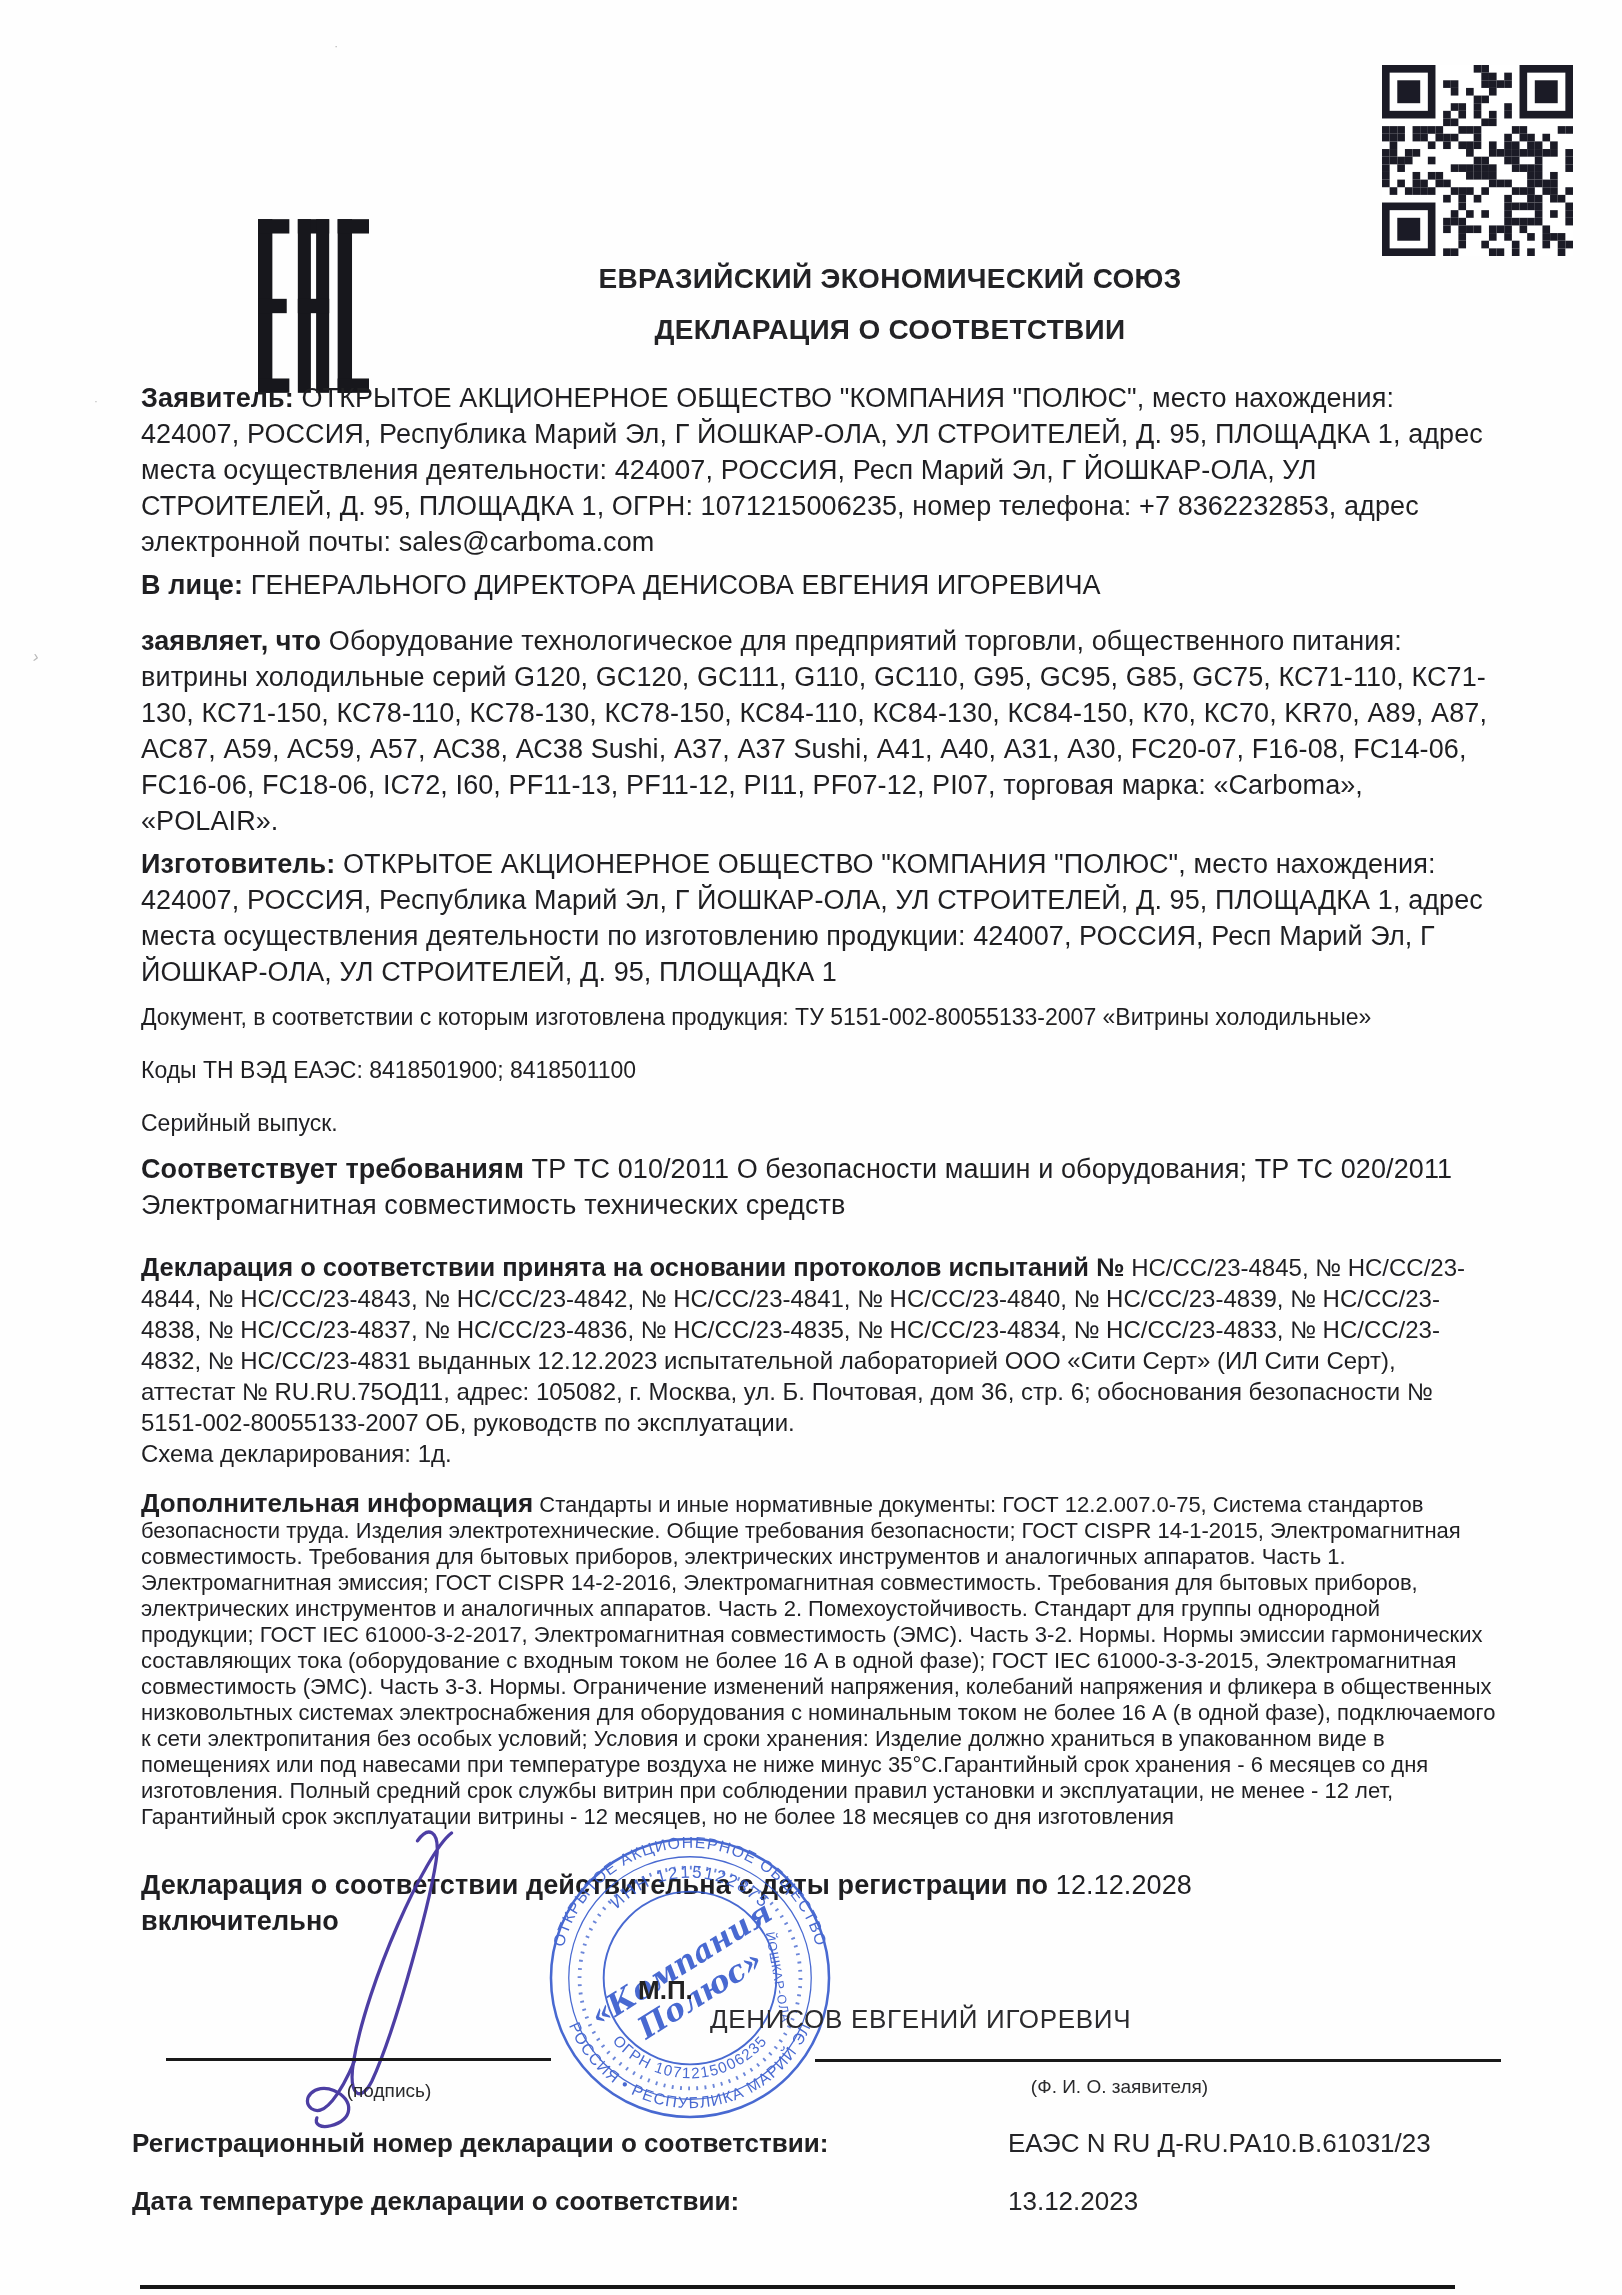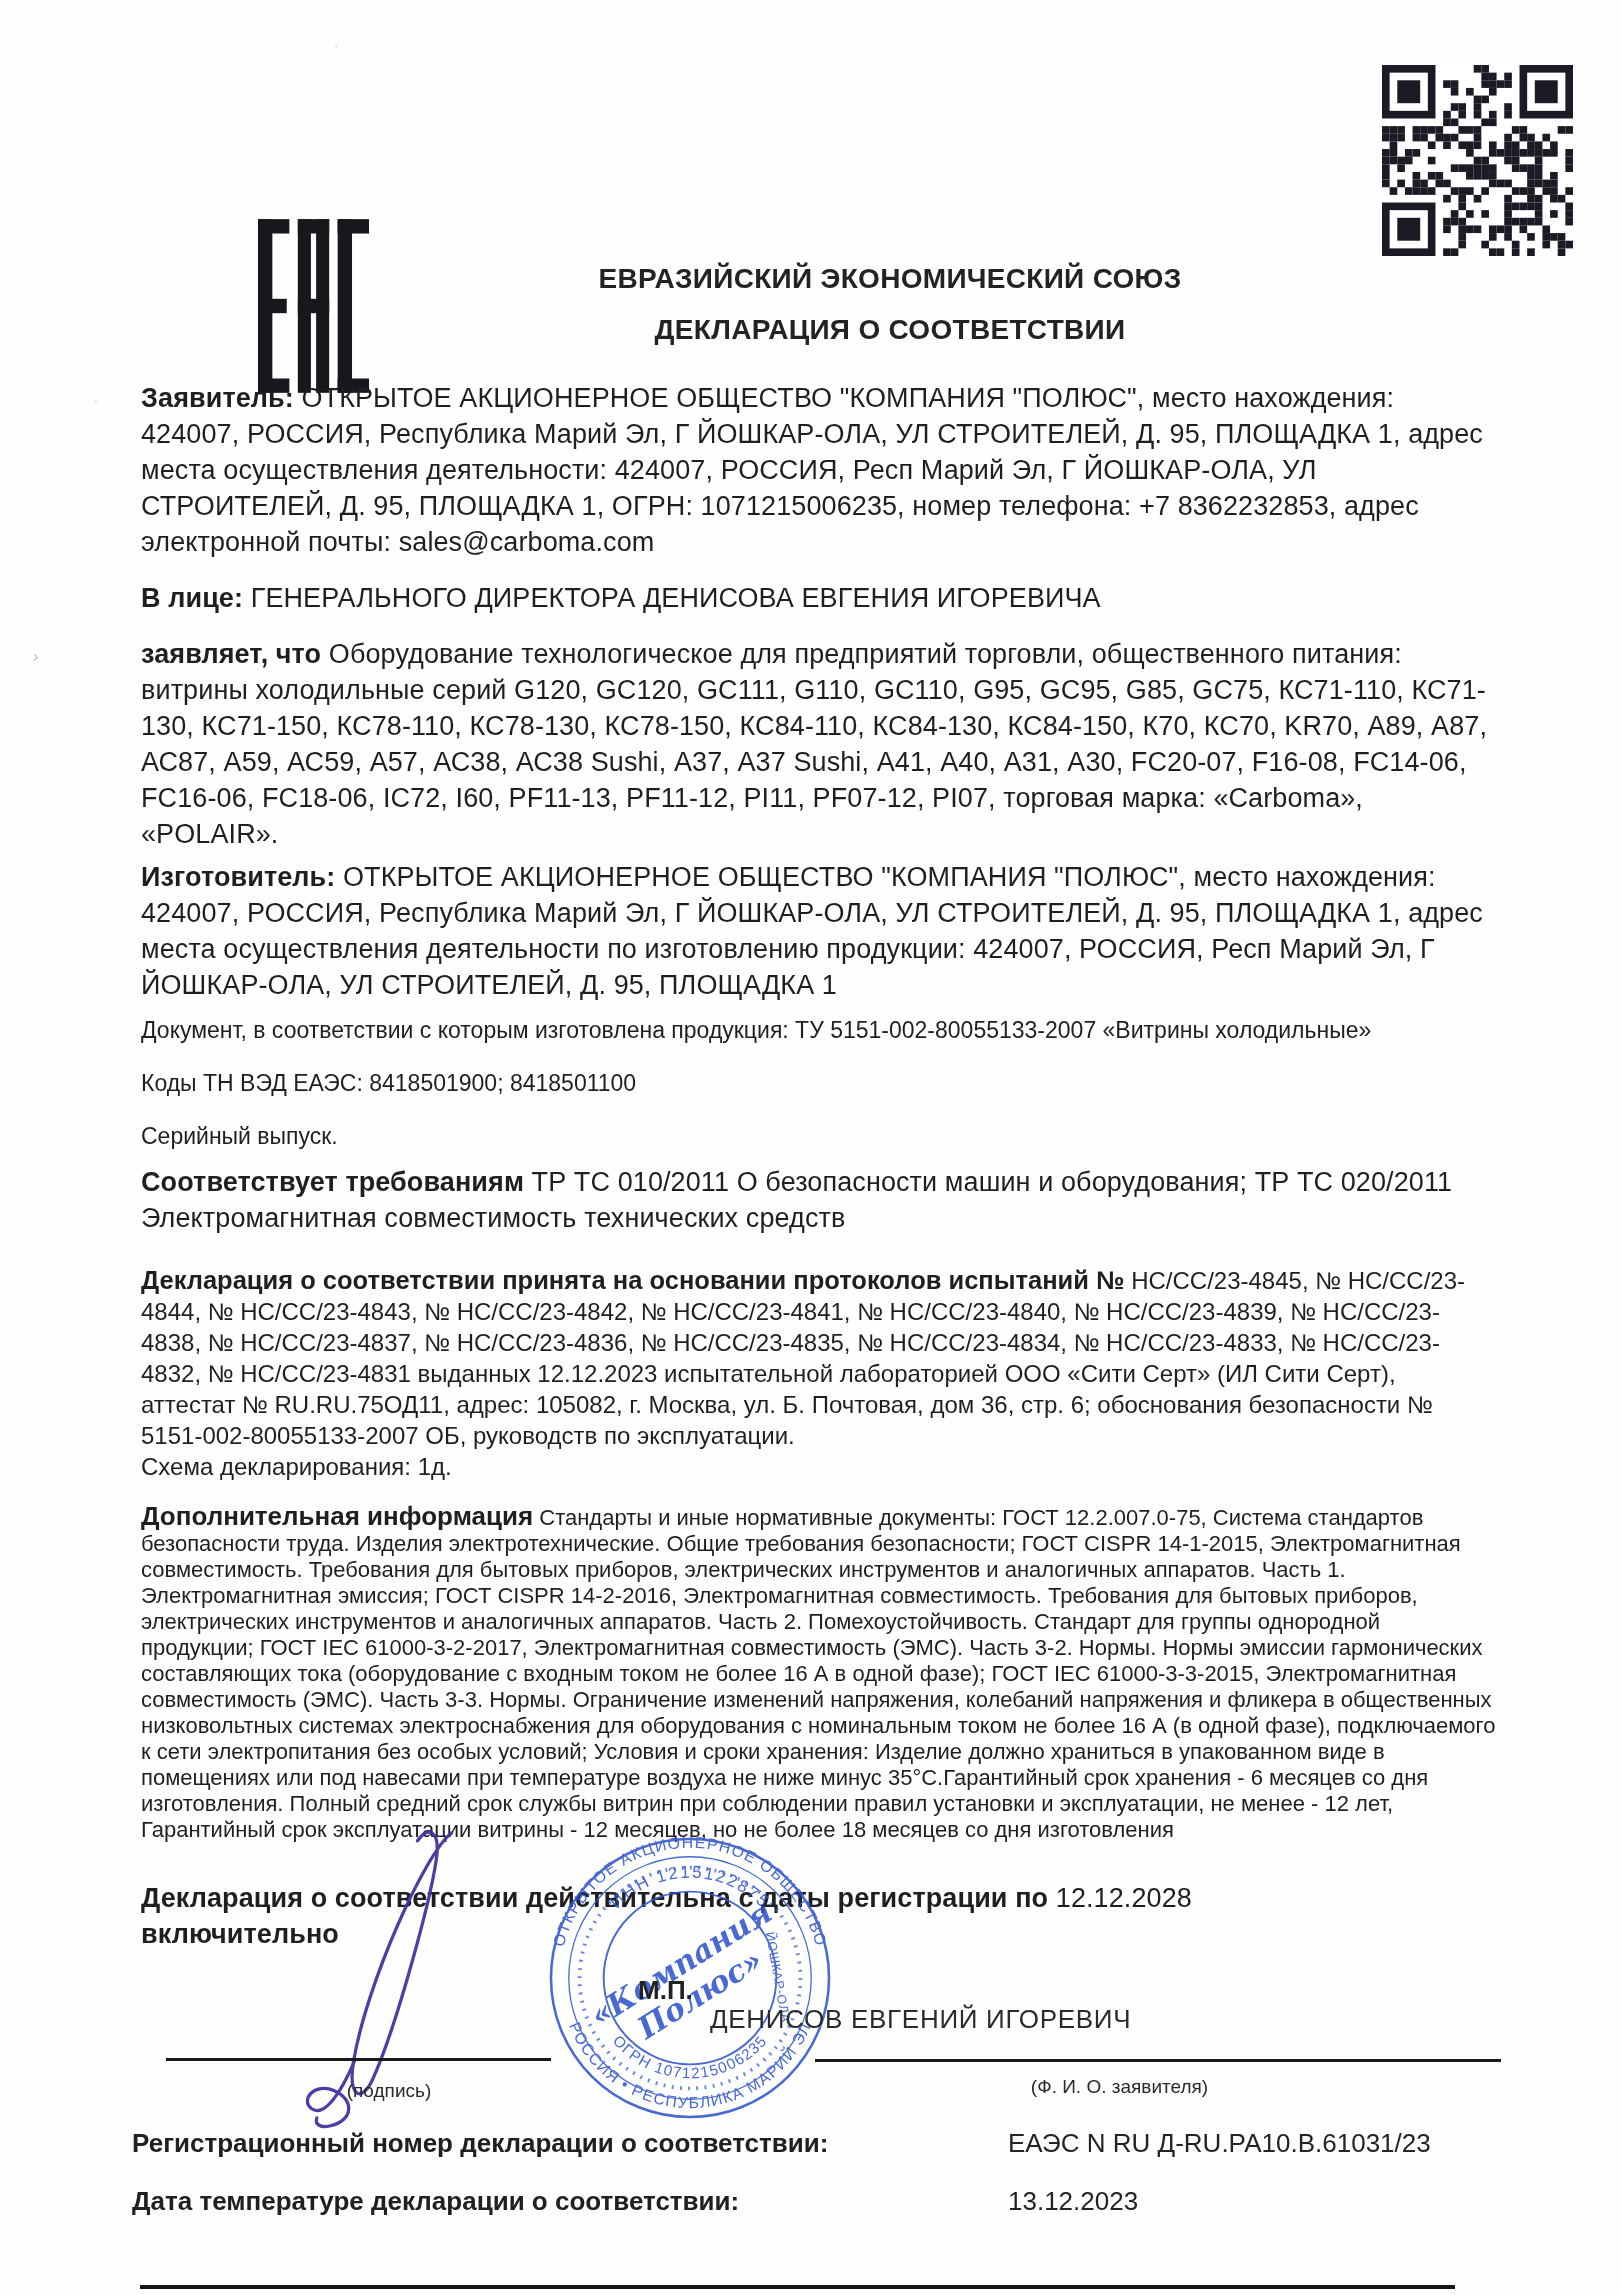--- a/index.html
+++ b/index.html
@@ -277,21 +277,21 @@
 
   <div class="titles">
     <div>ЕВРАЗИЙСКИЙ ЭКОНОМИЧЕСКИЙ СОЮЗ</div>
     <div>ДЕКЛАРАЦИЯ О СООТВЕТСТВИИ</div>
   </div>
 
   <div class="col">
 
     <p class="t41"><span class="b">Заявитель:</span><span> ОТКРЫТОЕ АКЦИОНЕРНОЕ ОБЩЕСТВО "КОМПАНИЯ "ПОЛЮС", место нахождения: 424007, РОССИЯ,  Республика Марий Эл, Г ЙОШКАР-ОЛА, УЛ СТРОИТЕЛЕЙ, Д. 95, ПЛОЩАДКА 1, адрес места осуществления деятельности: 424007, РОССИЯ, Респ Марий Эл, Г ЙОШКАР-ОЛА, УЛ СТРОИТЕЛЕЙ, Д. 95, ПЛОЩАДКА 1, ОГРН: 1071215006235, номер телефона: +7 8362232853, адрес электронной почты: sales@carboma.com</span></p>
 
-    <p class="t41" style="margin-top:20px"><span class="b">В лице:</span><span> ГЕНЕРАЛЬНОГО ДИРЕКТОРА ДЕНИСОВА ЕВГЕНИЯ ИГОРЕВИЧА</span></p>
+    <p class="t41" style="margin-top:7px"><span class="b">В лице:</span><span> ГЕНЕРАЛЬНОГО ДИРЕКТОРА ДЕНИСОВА ЕВГЕНИЯ ИГОРЕВИЧА</span></p>
 
     <p class="t41" style="margin-top:19.6px"><span class="b">заявляет, что</span><span>  Оборудование технологическое для предприятий торговли, общественного питания: витрины холодильные серий G120, GC120, GC111, G110, GC110, G95, GC95, G85, GC75, КС71-110, КС71-130, КС71-150, КС78-110, КС78-130, КС78-150, КС84-110, КС84-130, КС84-150, К70, КС70, KR70, А89, А87, АС87, А59, АС59, А57, АС38, АС38 Sushi, А37, А37 Sushi, А41, А40, А31, А30, FC20-07, F16-08, FC14-06, FC16-06, FC18-06, IC72, I60, PF11-13, PF11-12, PI11, PF07-12, PI07, торговая марка: «Carboma», «POLAIR».</span></p>
 
     <p class="t41" style="margin-top:7.9px"><span class="b">Изготовитель:</span><span> ОТКРЫТОЕ АКЦИОНЕРНОЕ ОБЩЕСТВО "КОМПАНИЯ "ПОЛЮС", место нахождения: 424007, РОССИЯ, Республика Марий Эл, Г ЙОШКАР-ОЛА, УЛ СТРОИТЕЛЕЙ, Д. 95, ПЛОЩАДКА 1, адрес места осуществления деятельности по изготовлению продукции: 424007, РОССИЯ, Респ Марий Эл, Г ЙОШКАР-ОЛА, УЛ СТРОИТЕЛЕЙ, Д. 95, ПЛОЩАДКА 1</span></p>
 
     <p class="t35" style="margin-top:13px">Документ, в соответствии с которым изготовлена продукция: ТУ 5151-002-80055133-2007 «Витрины холодильные»</p>
 
     <p class="t35" style="margin-top:23.6px">Коды ТН ВЭД ЕАЭС: 8418501900; 8418501100</p>
 
     <p class="t35" style="margin-top:23.6px">Серийный выпуск.</p>

